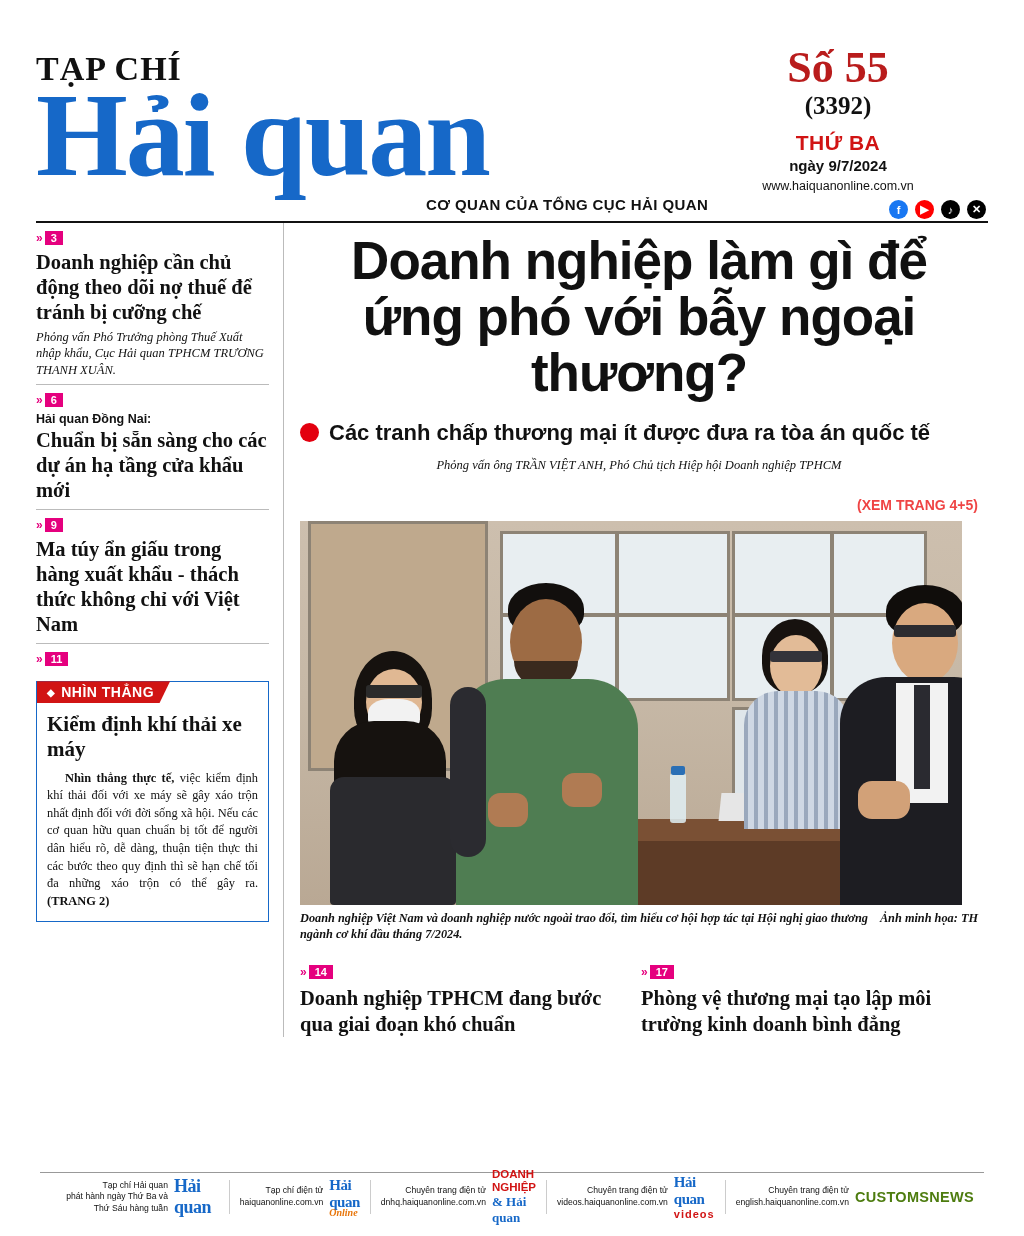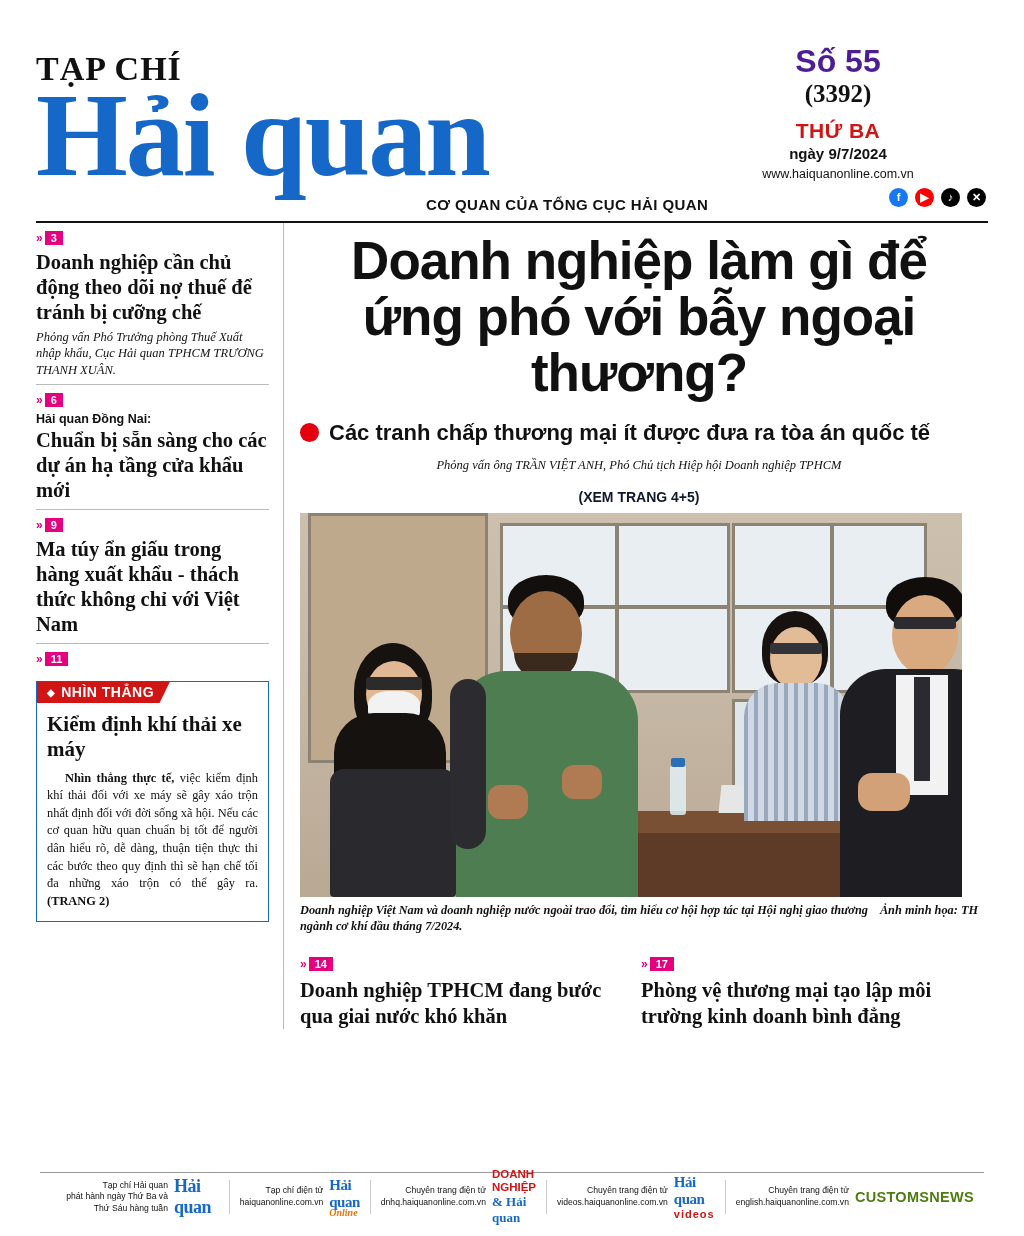--- a/index.html
+++ b/index.html
@@ -40,22 +40,22 @@
     font-weight:bold;
     font-size:15px;
     letter-spacing:0.4px;
     color:#111;
   }
   .mast-right {
     position:absolute; right:0; top:45px;
     width:300px; text-align:center;
   }
   .issue-no {
-    font-family:Liberation Sans, sans-serif;
-    font-weight:bold; font-size:32px; color:#4c1d95; line-height:1.05;
+    font-family:Liberation Serif, serif;
+    font-weight:bold; font-size:44px; color:#b91c1c; line-height:1.05;
   }
   .issue-code {
     font-family:"Liberation Serif", serif;
     font-weight:bold; font-size:25px; color:#111; line-height:1.2;
   }
   .weekday {
     margin-top:10px;
     font-family:"Liberation Sans", sans-serif;
     font-weight:bold; font-size:21px; color:#d11414; letter-spacing:0.5px;
   }
@@ -138,22 +138,22 @@
   .red-dot { width:19px; height:19px; border-radius:50%; background:#e3000f; flex:0 0 auto; }
   .subhead {
     font-family:"Liberation Sans", sans-serif;
     font-weight:bold; font-size:22px; color:#111; line-height:1.2;
   }
   .byline {
     font-family:"Liberation Serif", serif; font-style:italic; font-size:12.5px;
     color:#111; text-align:center; margin-top:12px;
   }
   .seepage {
-    text-align:center; font-family:"Liberation Sans",sans-serif; font-weight:bold;
-    font-size:14px; color:#0f172a; margin-top:16px;
+    text-align:right; font-family:"Liberation Sans",sans-serif; font-weight:bold;
+    font-size:14px; color:#ef4444; margin-top:24px;
   }
 
   
   .photo-wrap { margin-top:8px; position:relative; width:662px; height:384px; overflow:hidden; background:#b9a894; }
   .caption {
     font-family:"Liberation Serif", serif; font-style:italic; font-weight:bold;
     font-size:12.3px; line-height:1.3; margin-top:6px; color:#111;
   }
   .credit { float:right; font-weight:bold; }
 
@@ -355,21 +355,21 @@
         <span class="credit">Ảnh minh họa: TH</span>
         <span>Doanh nghiệp Việt Nam và doanh nghiệp nước ngoài trao đổi, tìm hiểu cơ hội hợp tác tại Hội nghị giao thương ngành cơ khí đầu tháng 7/2024.</span>
       </div>
 
       <div class="bottom-row">
         <div class="bt">
           <div class="pagetag">
             <span class="arrows">»</span>
             <span class="numbox">14</span>
           </div>
-          <div class="bt-title">Doanh nghiệp TPHCM đang bước qua giai nước khó khăn</div>
+          <div class="bt-title">Doanh nghiệp TPHCM đang bước qua giai đoạn khó chuẩn</div>
         </div>
         <div class="bt">
           <div class="pagetag">
             <span class="arrows">»</span>
             <span class="numbox">17</span>
           </div>
           <div class="bt-title">Phòng vệ thương mại tạo lập môi trường kinh doanh bình đẳng</div>
         </div>
       </div>
 

